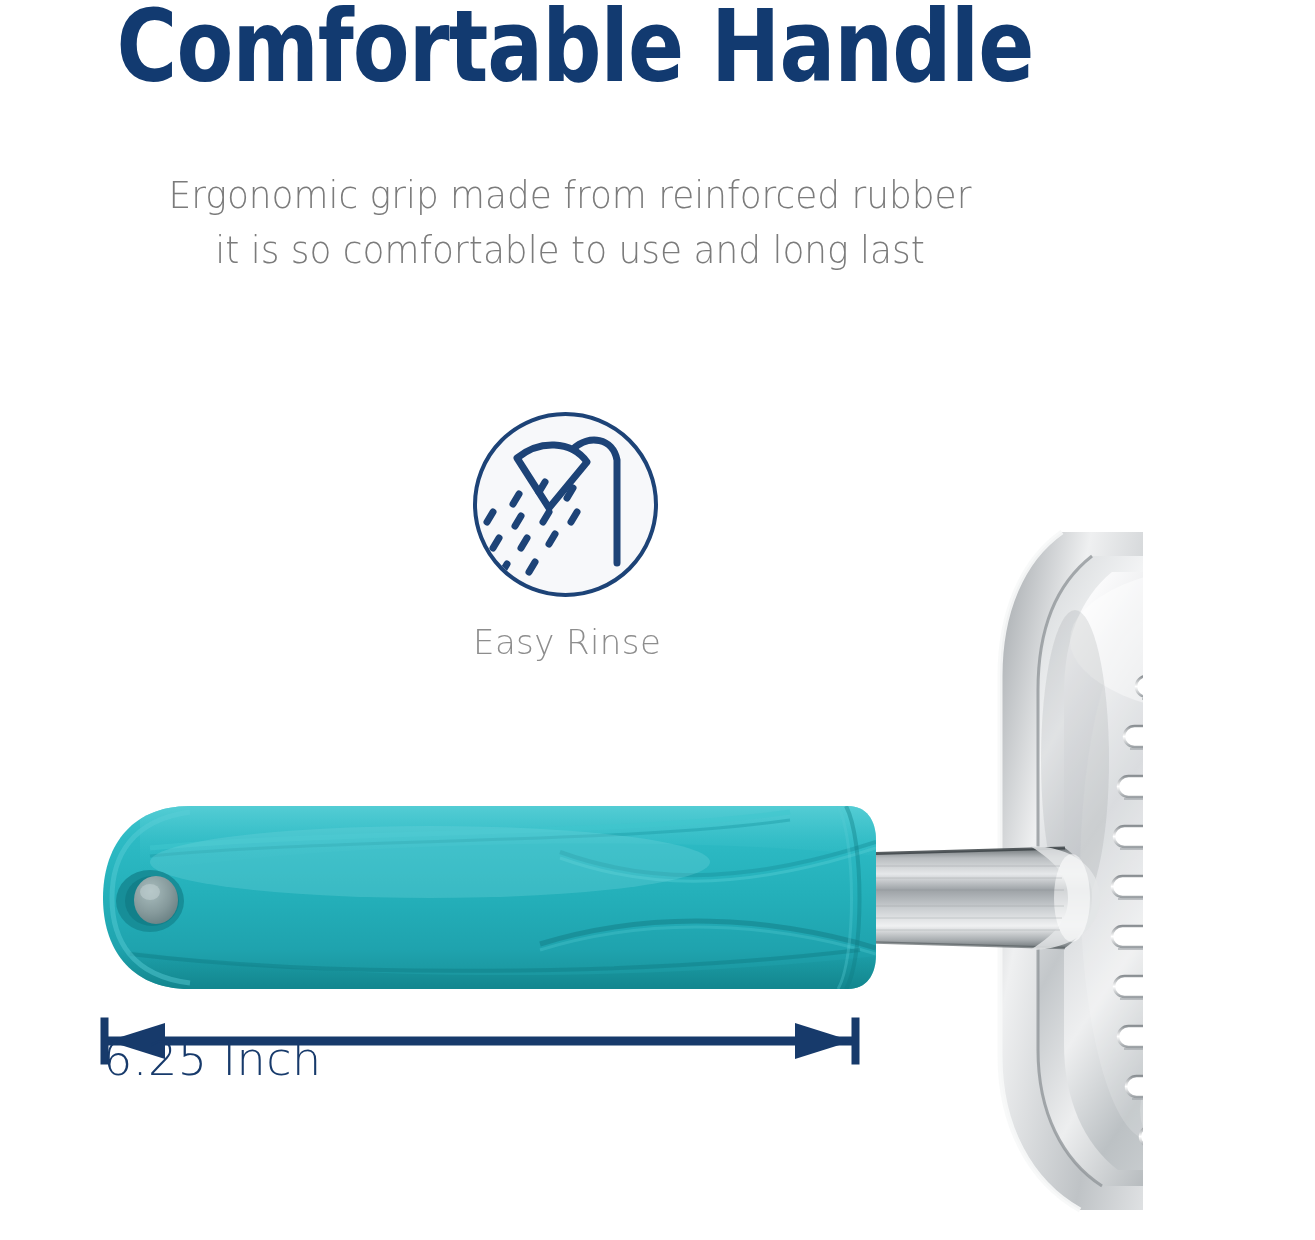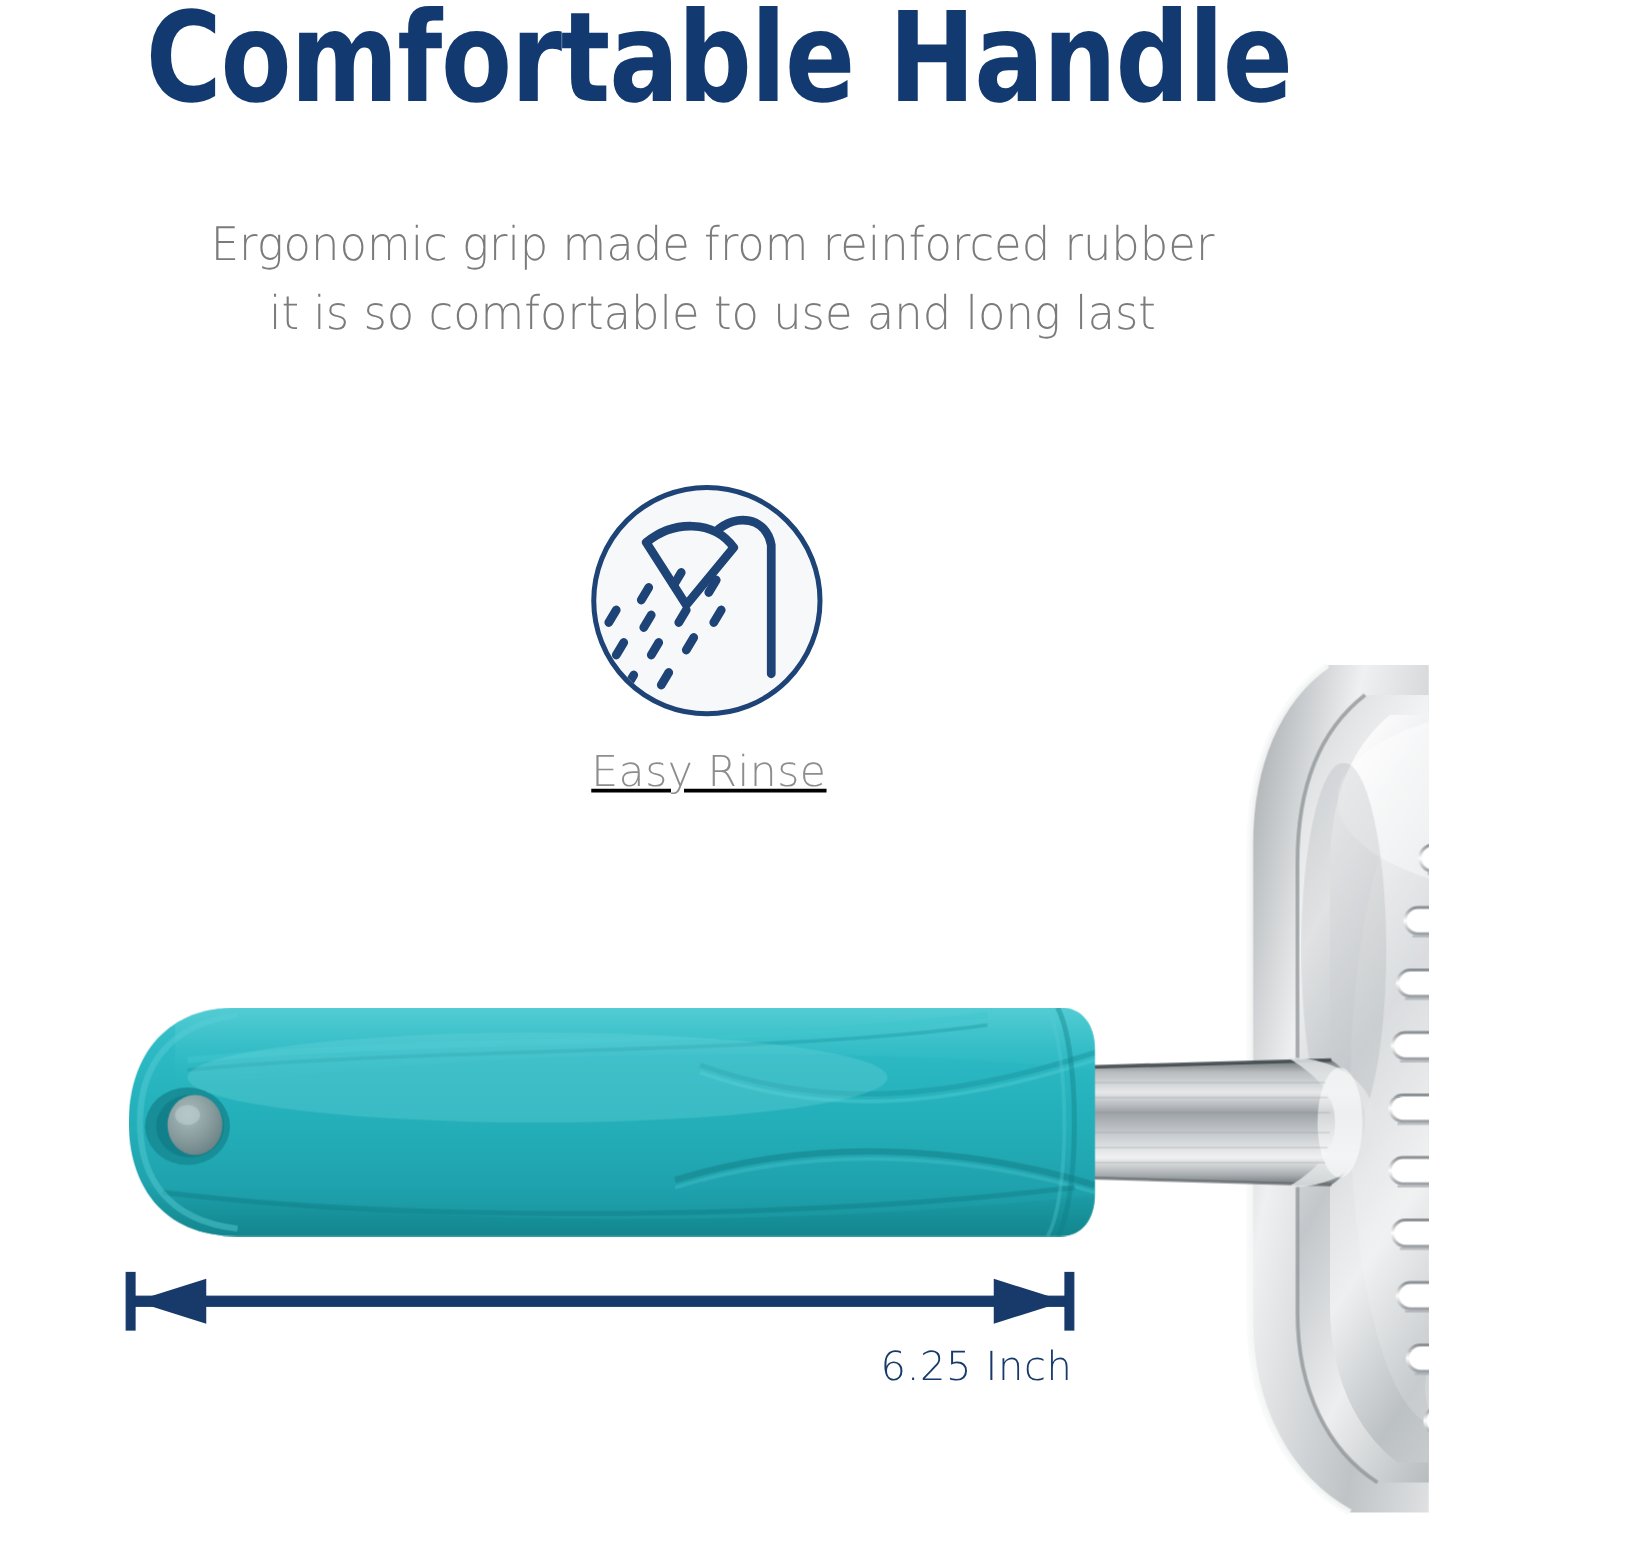--- a/index.html
+++ b/index.html
@@ -50,23 +50,22 @@
     color: #7b7b7b;
     white-space: pre-line;
     transform: scaleX(0.97);
     transform-origin: 50% 50%;
   }
 
   
   #feature-badge {
     position: absolute;
     left: 473px;
-    top: 388px;
+    top: 412px;
     width: 195px;
-    text-decoration: underline;
   }
   #rinse-circle {
     position: relative;
     width: 185px;
     height: 185px;
     border-radius: 50%;
     border: 4px solid #1D4377;
     background: #F7F8FA;
     box-sizing: border-box;
     overflow: hidden;
@@ -98,26 +97,26 @@
   #dimension {
     position: absolute;
     left: 95px;
     top: 1012px;
     width: 780px;
     height: 60px;
   }
   #dimension-label {
     position: absolute;
     left: 103px;
-    top: 1074px;
+    top: 1032px;
     width: 755px;
-    text-align: right;
+    text-align: left;
     font-family: "DejaVu Sans", "Liberation Sans", sans-serif;
     font-weight: 300;
-    font-size: 32px;
+    font-size: 46px;
     color: #173A6B;
     letter-spacing: 0.5px;
     white-space: nowrap;
   }
 </style>
 </head>
 <body>
 
 <div id="page">
 

